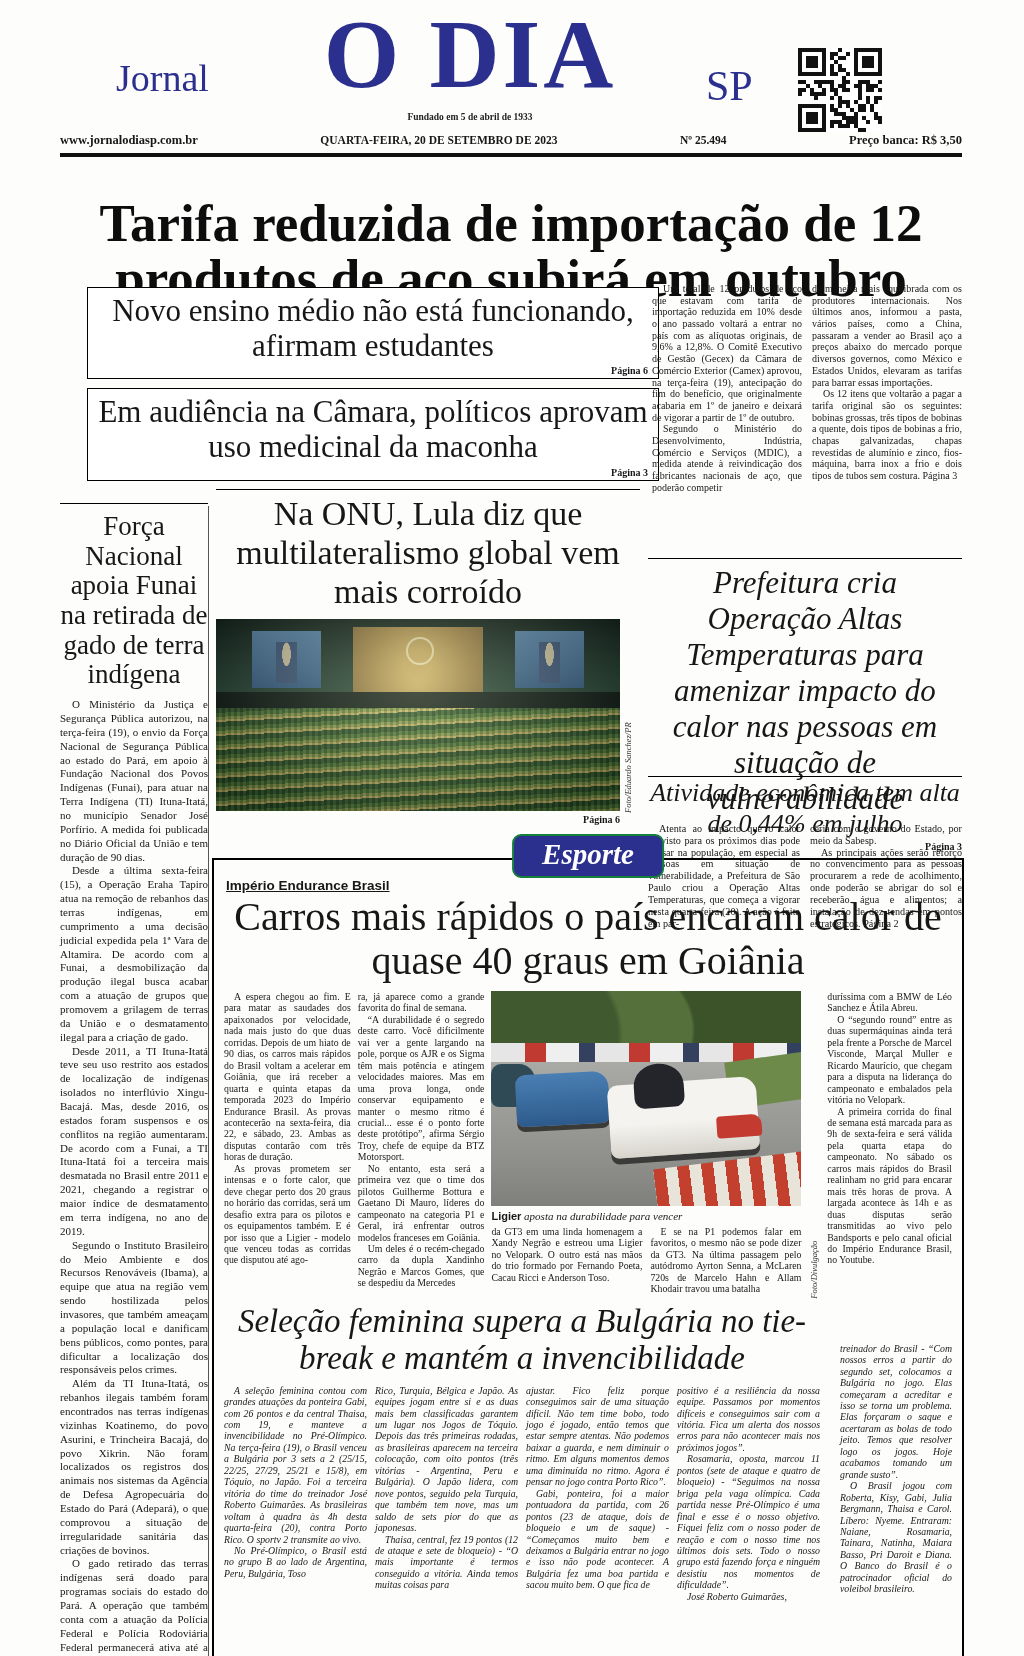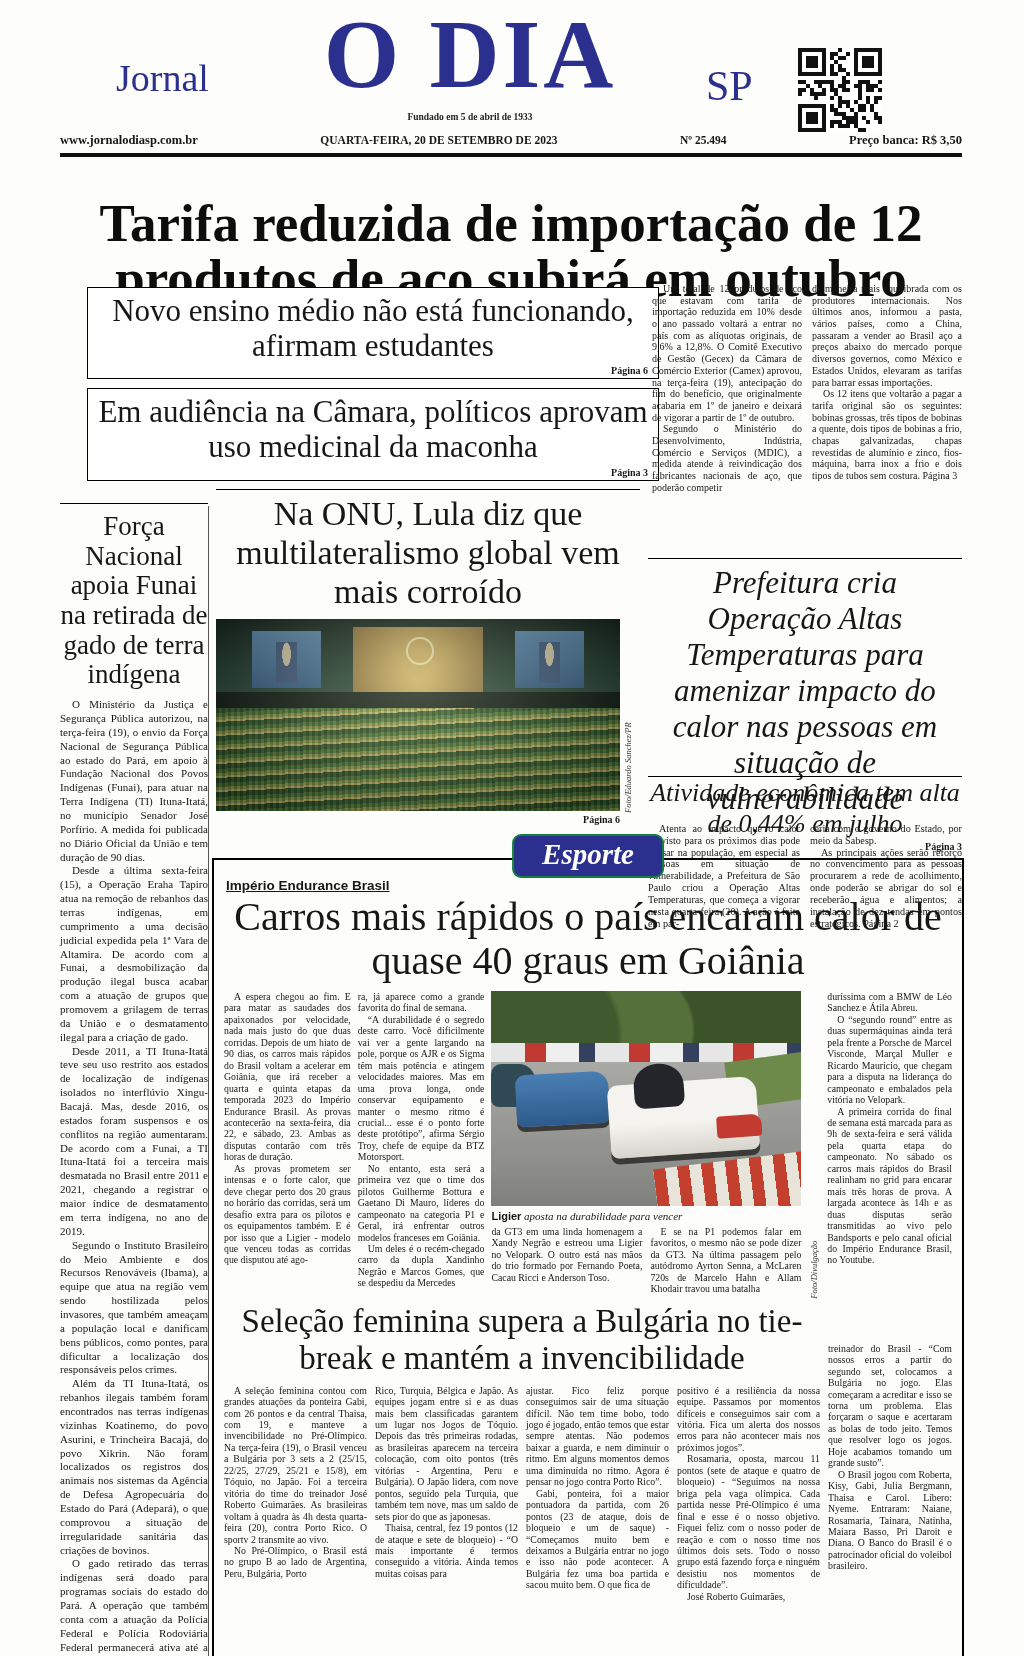--- a/index.html
+++ b/index.html
@@ -105,21 +105,21 @@
     background:linear-gradient(180deg,#4a7fb3,#2d5a8c);box-shadow:0 5px 0 #3a3a38;}
   .car.dark{left:0%;top:34%;width:14%;height:20%;background:#2f4a55;}
   .caption{margin:4px 0 4px;font-size:11px;}
   .caption .cb{font-family:"Liberation Sans","DejaVu Sans",sans-serif;font-weight:bold;}
   .caption .ci{font-style:italic;}
   .below-cols{display:flex;gap:8px;}
   .below-cols .scol{width:151px;}
   .credit-col{width:12px;position:relative;}
   .credit-col .credit-v{right:1px;top:4px;}
   
-  .volei{display:flex;gap:8px;padding:8px 10px 0;}
+  .volei{display:flex;gap:20px;padding:8px 10px 0;font-style:italic;}
   .volei-left{width:598px;}
   .volei-head{margin:0 0 8px;font-size:33px;font-weight:normal;text-align:center;line-height:1.12;}
   .volei-cols{display:flex;gap:8px;}
   .volei-cols .scol{width:143px;}
   .volei-right{width:126px;padding-top:40px;}
 </style>
 </head>
 <body>
 
 <div class="page" style="--brand: #2b2f8e;">
@@ -390,21 +390,21 @@
         <p>A primeira corrida do final de semana está marcada para as 9h de sexta-feira e será válida pela quarta etapa do campeonato. No sábado os carros mais rápidos do Brasil realinham no grid para encarar mais três horas de prova. A largada acontece às 14h e as duas disputas serão transmitidas ao vivo pelo Bandsports e pelo canal oficial do Império Endurance Brasil, no Youtube.</p>
       </div>
     </div>
 
     <div class="volei">
       <div class="volei-left">
         <h2 class="volei-head">Seleção feminina supera a Bulgária no tie-break e mantém a invencibilidade</h2>
         <div class="volei-cols">
           <div class="scol">
             <p>A seleção feminina contou com grandes atuações da ponteira Gabi, com 26 pontos e da central Thaisa, com 19, e manteve a invencibilidade no Pré-Olímpico. Na terça-feira (19), o Brasil venceu a Bulgária por 3 sets a 2 (25/15, 22/25, 27/29, 25/21 e 15/8), em Tóquio, no Japão. Foi a terceira vitória do time do treinador José Roberto Guimarães. As brasileiras voltam à quadra às 4h desta quarta-feira (20), contra Porto Rico. O sportv 2 transmite ao vivo.</p>
-            <p>No Pré-Olímpico, o Brasil está no grupo B ao lado de Argentina, Peru, Bulgária, Porto</p>
+            <p>No Pré-Olímpico, o Brasil está no grupo B ao lado de Argentina, Peru, Bulgária, Toso</p>
           </div>
           <div class="scol">
             <p class="noind">Rico, Turquia, Bélgica e Japão. As equipes jogam entre si e as duas mais bem classificadas garantem um lugar nos Jogos de Tóquio. Depois das três primeiras rodadas, as brasileiras aparecem na terceira colocação, com oito pontos (três vitórias - Argentina, Peru e Bulgária). O Japão lidera, com nove pontos, seguido pela Turquia, que também tem nove, mas um saldo de sets pior do que as japonesas.</p>
             <p>Thaisa, central, fez 19 pontos (12 de ataque e sete de bloqueio) - “O mais importante é termos conseguido a vitória. Ainda temos muitas coisas para</p>
           </div>
           <div class="scol">
             <p class="noind">ajustar. Fico feliz porque conseguimos sair de uma situação difícil. Não tem time bobo, todo jogo é jogado, então temos que estar sempre atentas. Não podemos baixar a guarda, e nem diminuir o ritmo. Em alguns momentos demos uma diminuída no ritmo. Agora é pensar no jogo contra Porto Rico”.</p>
             <p>Gabi, ponteira, foi a maior pontuadora da partida, com 26 pontos (23 de ataque, dois de bloqueio e um de saque) - “Começamos muito bem e deixamos a Bulgária entrar no jogo e isso não pode acontecer. A Bulgária fez uma boa partida e sacou muito bem. O que fica de</p>
           </div>
           <div class="scol">

